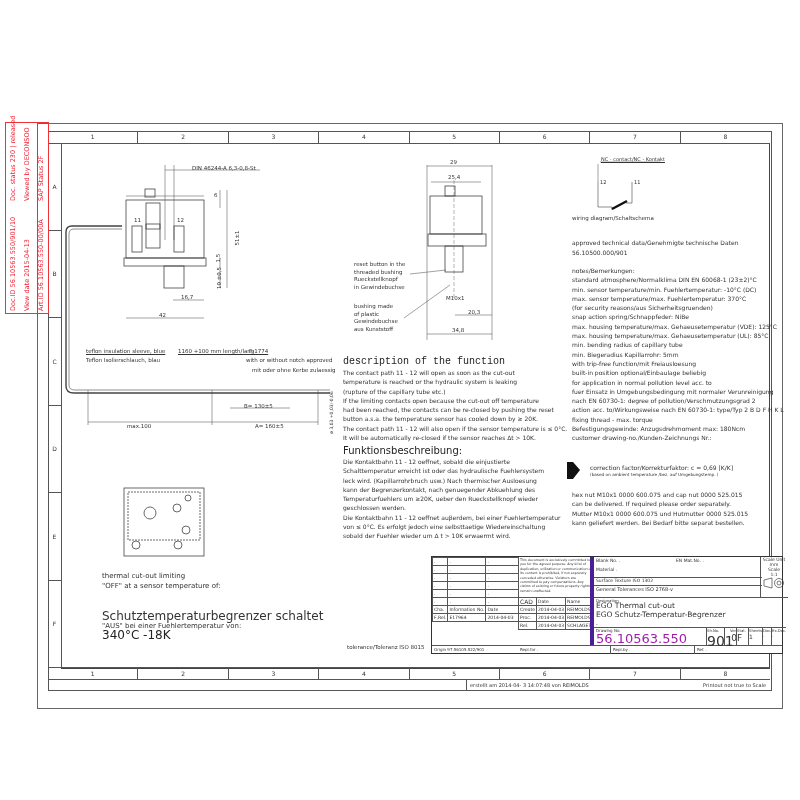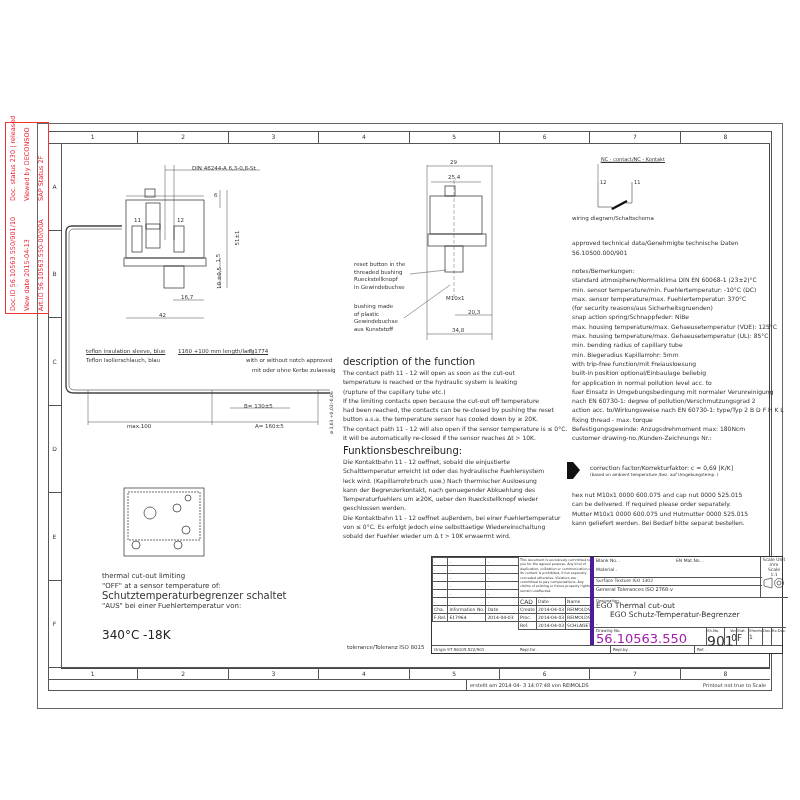--- a/index.html
+++ b/index.html
@@ -204,21 +204,21 @@
 </div>
 <div class="abs t" style="left:590px;top:463px;">correction factor/Korrekturfaktor: c = 0,69 [K/K]</div>
 <div class="abs" style="left:590px;top:472px;font-size:4.2px;white-space:nowrap;">(based on ambient temperature /bez. auf Umgebungstemp. )</div>
 <div class="abs" style="left:572px;top:490px;">
   <div class="t">hex nut M10x1 0000 600.075 and cap nut 0000 525.015</div>
   <div class="t">can be delivered. If required please order separately.</div>
   <div class="t">Mutter M10x1 0000 600.075 und Hutmutter 0000 525.015</div>
   <div class="t">kann geliefert werden. Bei Bedarf bitte separat bestellen.</div>
 </div>
 
-<div class="abs h" style="left:343px;top:356px;">description of the function</div>
+<div class="abs h" style="left:343px;top:356px;font-family:Liberation Mono, monospace;">description of the function</div>
 <div class="abs" style="left:343px;top:368px;">
   <div class="t">The contact path 11 - 12 will open as soon as the cut-out</div>
   <div class="t">temperature is reached or the hydraulic system is leaking</div>
   <div class="t">(rupture of the capillary tube etc.)</div>
   <div class="t">If the limiting contacts open because the cut-out off temperature</div>
   <div class="t">had been reached, the contacts can be re-closed by pushing the reset</div>
   <div class="t">button a.s.a. the temperature sensor has cooled down by ≥ 20K.</div>
   <div class="t">The contact path 11 - 12 will also open if the sensor temperature is ≤ 0°C.</div>
   <div class="t">It will be automatically re-closed if the sensor reaches Δt &gt; 10K.</div>
 </div>
@@ -231,21 +231,21 @@
   <div class="t">Temperaturfuehlers um ≥20K, ueber den Rueckstellknopf wieder</div>
   <div class="t">geschlossen werden.</div>
   <div class="t">Die Kontaktbahn 11 - 12 oeffnet auβerdem, bei einer Fuehlertemperatur</div>
   <div class="t">von ≤ 0°C. Es erfolgt jedoch eine selbsttaetige Wiedereinschaltung</div>
   <div class="t">sobald der Fuehler wieder um Δ t &gt; 10K erwaermt wird.</div>
 </div>
 
 <div class="abs" style="left:102px;top:571px;">
   <div class="t2" style="font-size:7px;line-height:10px;">thermal cut-out limiting</div>
   <div class="t2" style="font-size:7px;line-height:10px;">"OFF" at a sensor temperature of:</div>
-  <div class="t2" style="font-size:10px;line-height:10px;">Schutztemperaturbegrenzer schaltet</div>
+  <div class="t2" style="font-size:12px;line-height:10px;margin-top:20px;">Schutztemperaturbegrenzer schaltet</div>
   <div class="t2" style="font-size:7px;line-height:10px;">"AUS" bei einer Fuehlertemperatur von:</div>
 </div>
 <div class="abs" style="left:102px;top:628px;font-size:12px;color:#222;white-space:nowrap;">340°C  -18K</div>
 
 <div class="abs dim" style="left:347px;top:644px;">tolerance/Toleranz ISO 8015</div>
 
 <div class="tb">
   <div class="abs" style="left:0;top:0;width:158px;">
     <table style="width:158px;">
       <tbody>
@@ -338,21 +338,21 @@
       <svg width="24" height="12">
           <path d="M2 3 L10 1 L10 11 L2 9 Z" fill="none" stroke="#444" stroke-width="0.7"></path>
           <circle cx="17" cy="6" r="4.5" fill="none" stroke="#444" stroke-width="0.7"></circle>
           <circle cx="17" cy="6" r="2" fill="none" stroke="#444" stroke-width="0.7"></circle>
         </svg>
     </div>
     <div class="abs" style="left:0;top:20px;width:166px;border-top:1px solid #555;padding-left:2px;">Surface Texture ISO 1302</div>
     <div class="abs" style="left:0;top:28px;width:166px;border-top:1px solid #555;padding-left:2px;font-size:5px;">General Tolerances  ISO  2768-v</div>
     <div class="abs" style="left:0;top:40px;width:192px;border-top:1px solid #555;padding-left:2px;font-size:3.8px;">Designation</div>
     <div class="abs" style="left:2px;top:44px;font-size:7.5px;">EGO Thermal cut-out</div>
-    <div class="abs" style="left:16px;top:53px;font-size:7.5px;text-align:center;">EGO Schutz-Temperatur-Begrenzer</div>
+    <div class="abs" style="left:2px;top:53px;font-size:7.5px;text-align:center;">EGO Schutz-Temperatur-Begrenzer</div>
     <div class="abs" style="left:2px;top:62px;font-size:6px;">.</div>
     <div class="abs" style="left:0;top:70px;width:192px;height:18px;border-top:1px solid #555;">
       <div class="abs" style="left:2px;top:0;font-size:4px;">Drawing No.</div>
       <div class="abs" style="left:2px;top:3px;font-size:13px;color:#a21caf;">56.10563.550</div>
       <div class="abs" style="left:112px;top:0;width:18px;height:18px;border-left:1px solid #555;font-size:3.8px;">
           <div>Sh.No.</div>
           <div style="font-size:14px;text-align:right;">901</div>
         </div>
       <div class="abs" style="left:130px;top:0;width:12px;height:18px;border-left:1px solid #555;font-size:3.8px;text-align:right;">
           <div>Ver.</div>

